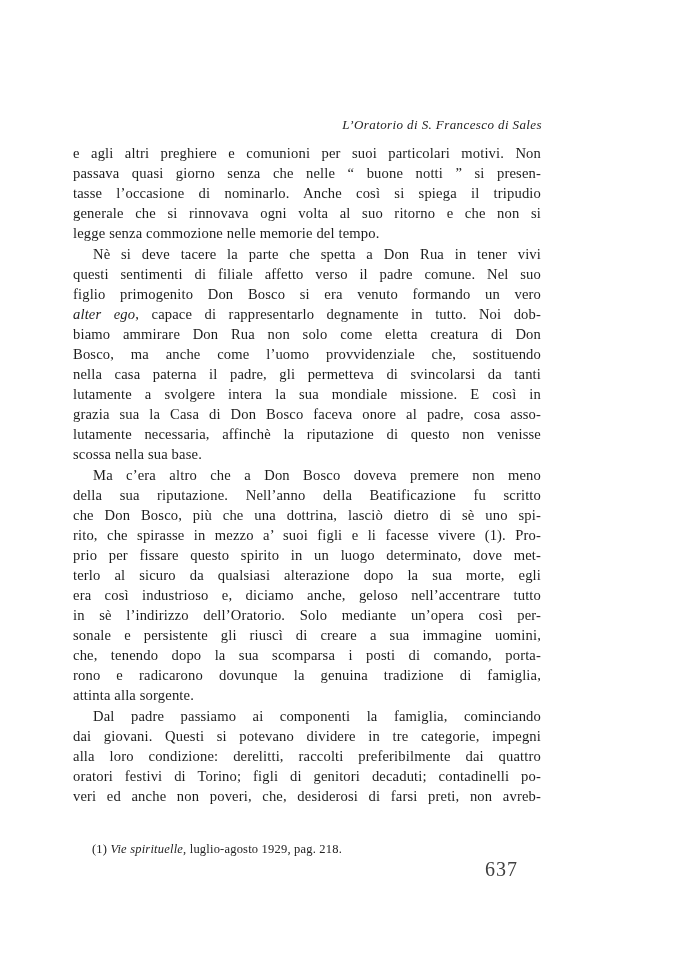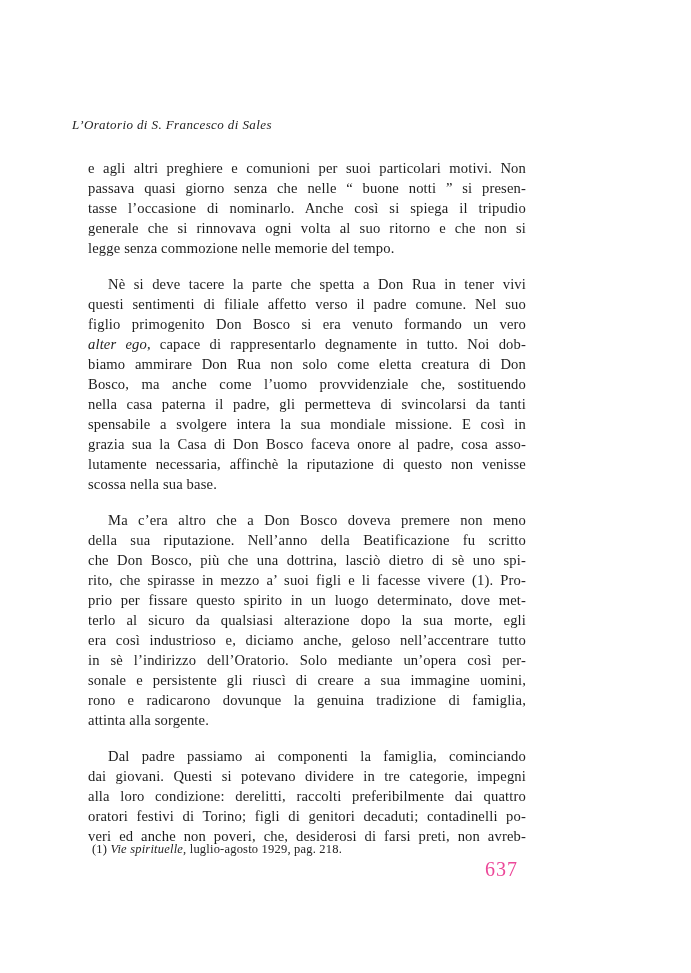--- a/index.html
+++ b/index.html
@@ -14,36 +14,36 @@
     background: #ffffff;
     overflow: hidden;
     font-family: "Liberation Serif", "DejaVu Serif", serif;
     color: #1d1d1d;
   }
   .running-header {
     position: absolute;
     top: 117px;
     left: 72px;
     width: 470px;
-    text-align: left;
+    text-align: right;
     font-style: italic;
     font-size: 13px;
     letter-spacing: 0.4px;
     color: #222;
   }
   .body-text {
     position: absolute;
     top: 142px;
     left: 72px;
     width: 470px;
     font-size: 14.6px;
     line-height: 20px;
     letter-spacing: 0.15px;
   }
-  .paragraph { margin: 16px; }
+  .paragraph { margin: 1px; }
   .line {
     text-align: justify;
     text-align-last: justify;
     -moz-text-align-last: justify;
     white-space: normal;
     height: 20px;
     overflow: visible;
   }
   .line.indent { padding-left: 20px; }
   .line.last {
@@ -62,21 +62,21 @@
     line-height: 16px;
     letter-spacing: 0.2px;
     color: #222;
   }
   .page-number {
     position: absolute;
     top: 858px;
     left: 485px;
     font-size: 20px;
     letter-spacing: 1px;
-    color: #ec4899;
+    color: #404040;
   }
 </style>
 </head>
 <body>
 
 <div class="page">
   <div class="running-header">L’Oratorio di S. Francesco di Sales</div>
 
   <div class="body-text">
       <div class="paragraph">
@@ -87,35 +87,36 @@
         <div class="line last">legge senza commozione nelle memorie del tempo.</div>
       </div>
       <div class="paragraph">
         <div class="line indent">Nè si deve tacere la parte che spetta a Don Rua in tener vivi</div>
         <div class="line">questi sentimenti di filiale affetto verso il padre comune. Nel suo</div>
         <div class="line">figlio primogenito Don Bosco si era venuto formando un vero</div>
         <div class="line"><i>alter ego</i>, capace di rappresentarlo degnamente in tutto. Noi dob-</div>
         <div class="line">biamo ammirare Don Rua non solo come eletta creatura di Don</div>
         <div class="line">Bosco, ma anche come l’uomo provvidenziale che, sostituendo</div>
         <div class="line">nella casa paterna il padre, gli permetteva di svincolarsi da tanti</div>
-        <div class="line">spensabile a svolgere intera la sua mondiale missione. E così in</div>
+        <div class="line">lutamente a svolgere intera la sua mondiale missione. E così in</div>
         <div class="line">grazia sua la Casa di Don Bosco faceva onore al padre, cosa asso-</div>
         <div class="line">lutamente necessaria, affinchè la riputazione di questo non venisse</div>
         <div class="line last">scossa nella sua base.</div>
       </div>
       <div class="paragraph">
         <div class="line indent">Ma c’era altro che a Don Bosco doveva premere non meno</div>
         <div class="line">della sua riputazione. Nell’anno della Beatificazione fu scritto</div>
         <div class="line">che Don Bosco, più che una dottrina, lasciò dietro di sè uno spi-</div>
         <div class="line">rito, che spirasse in mezzo a’ suoi figli e li facesse vivere (1). Pro-</div>
         <div class="line">prio per fissare questo spirito in un luogo determinato, dove met-</div>
         <div class="line">terlo al sicuro da qualsiasi alterazione dopo la sua morte, egli</div>
         <div class="line">era così industrioso e, diciamo anche, geloso nell’accentrare tutto</div>
         <div class="line">in sè l’indirizzo dell’Oratorio. Solo mediante un’opera così per-</div>
         <div class="line">sonale e persistente gli riuscì di creare a sua immagine uomini,</div>
+        <div class="line">che, tenendo dopo la sua scomparsa i posti di comando, porta-</div>
         <div class="line">rono e radicarono dovunque la genuina tradizione di famiglia,</div>
         <div class="line last">attinta alla sorgente.</div>
       </div>
       <div class="paragraph">
         <div class="line indent">Dal padre passiamo ai componenti la famiglia, cominciando</div>
         <div class="line">dai giovani. Questi si potevano dividere in tre categorie, impegni</div>
         <div class="line">alla loro condizione: derelitti, raccolti preferibilmente dai quattro</div>
         <div class="line">oratori festivi di Torino; figli di genitori decaduti; contadinelli po-</div>
         <div class="line">veri ed anche non poveri, che, desiderosi di farsi preti, non avreb-</div>
       </div>

